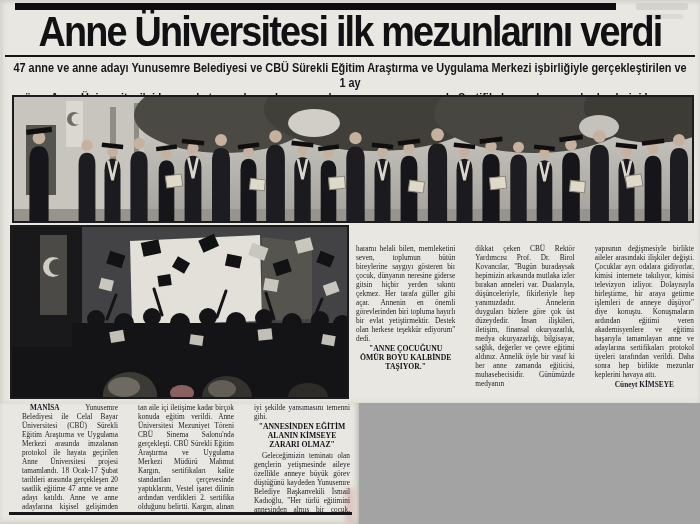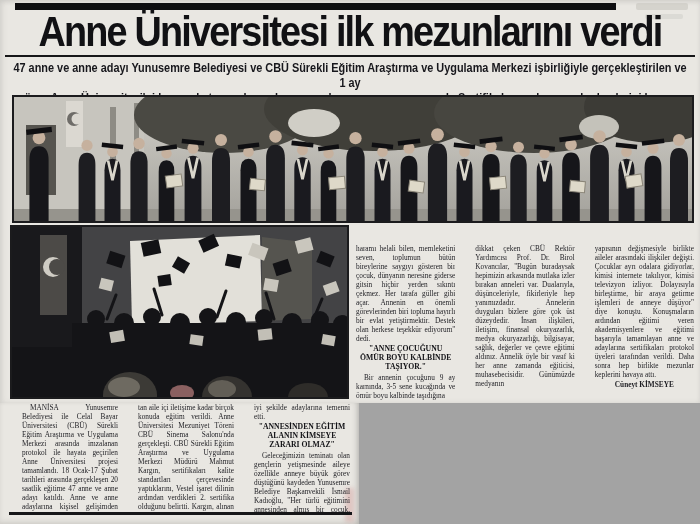--- a/index.html
+++ b/index.html
@@ -40,21 +40,21 @@
   .photo2 { left:10px; top:225px; width:339px; height:174px; background:#222226; }
   .cols { position:absolute; display:flex; gap:20px; }
   .cols .col { flex:1; overflow:hidden; }
   .cols p { margin:0; font-size:7.3px; line-height:9px; text-align:justify; color:#1d1d22; }
   .cols p.indent { text-indent:8px; }
   .colhead {
     text-align:center !important; font-weight:bold; font-size:7.7px !important;
     line-height:9.2px !important; margin:1px 0 !important; color:#121216 !important;
   }
   .byline { text-align:center !important; font-weight:bold; margin-top:1px !important; }
-  .dateline { font-weight:normal; }
+  .dateline { font-weight:bold; }
   .mid    { left:356px; top:244px; width:338px; height:157px; }
   .bottom { left:22px;  top:403px; width:328px; height:109px; }
 </style>
 </head>
 <body>
 
 <div class="page">
 
   <div class="paper paper-top"></div>
   <div class="paper paper-bottom"></div>
@@ -206,40 +206,39 @@
       <ellipse cx="210" cy="162" rx="14" ry="9" fill="#625e56"></ellipse>
       <ellipse cx="170" cy="166" rx="12" ry="8" fill="#8a6060"></ellipse>
       <ellipse cx="296" cy="170" rx="20" ry="14" fill="#2e2c29"></ellipse>
     </svg>
   </figure>
 
   <section class="cols mid">
     <div class="col">
       <p class="just">haramı helali bilen, memleketini seven, toplumun bütün bireylerine saygıyı gösteren bir çocuk, dünyanın neresine giderse gitsin hiçbir yerden sıkıntı çekmez. Her tarafa güller gibi açar. Annenin en önemli görevlerinden biri topluma hayırlı bir evlat yetiştirmektir. Destek olan herkese teşekkür ediyorum" dedi.</p>
       <p class="colhead">"ANNE ÇOCUĞUNU ÖMÜR BOYU KALBİNDE TAŞIYOR."</p>
-      <p class="just indent">Bir annenin çocuğunu 9 ay karnında, 3-5 sene kucağında ve ömür boyu kalbinde taşıdığına</p>
     </div>
     <div class="col">
       <p class="just">dikkat çeken CBÜ Rektör Yardımcısı Prof. Dr. Birol Kovancılar, "Bugün buradaysak hepimizin arkasında mutlaka izler bırakan anneleri var. Dualarıyla, düşünceleriyle, fikirleriyle hep yanımızdadır. Annelerin duyguları bizlere göre çok üst düzeydedir. İnsan ilişkileri, iletişim, finansal okuryazarlık, medya okuryazarlığı, bilgisayar, sağlık, değerler ve çevre eğitimi aldınız. Annelik öyle bir vasıf ki her anne zamanda eğiticisi, muhasebecisidir. Günümüzde medyanın</p>
     </div>
     <div class="col">
       <p class="just">yapısının değişmesiyle birlikte aileler arasındaki ilişkiler değişti. Çocuklar ayrı odalara gidiyorlar, kimisi internete takılıyor, kimisi televizyon izliyor. Dolayısıyla birleştirme, bir araya getirme işlemleri de anneye düşüyor" diye konuştu. Konuşmaların ardından eğitimi veren akademisyenlere ve eğitimi başarıyla tamamlayan anne ve adaylarına sertifikaları protokol üyeleri tarafından verildi. Daha sonra hep birlikte mezunlar keplerini havaya attı.</p>
       <p class="byline">Cüneyt KİMSEYE</p>
     </div>
   </section>
 
   <section class="cols bottom">
     <div class="col">
       <p class="just indent"><span class="dateline">MANİSA</span> <span>Yunusemre Belediyesi ile Celal Bayar Üniversitesi (CBÜ) Sürekli Eğitim Araştırma ve Uygulama Merkezi arasında imzalanan protokol ile hayata geçirilen Anne Üniversitesi projesi tamamlandı. 18 Ocak-17 Şubat tarihleri arasında gerçekleşen 20 saatlik eğitime 47 anne ve anne adayı katıldı. Anne ve anne adaylarına kişisel gelişimden sağlığa, finansal okuryazarlık-</span></p>
     </div>
     <div class="col">
       <p class="just">tan aile içi iletişime kadar birçok konuda eğitim verildi. Anne Üniversitesi Mezuniyet Töreni CBÜ Sinema Salonu'nda gerçekleşti. CBÜ Sürekli Eğitim Araştırma ve Uygulama Merkezi Müdürü Mahmut Kargın, sertifikaları kalite standartları çerçevesinde yaptıklarını, Vestel işaret dilinin ardından verdikleri 2. sertifika olduğunu belirtti. Kargın, alınan bu eğitimlerin aileye ve topluma en</p>
     </div>
     <div class="col">
-      <p class="just">iyi şekilde adaylarına temenni etti.</p>
+      <p class="just">iyi şekilde yansımasını temenni gibi.</p>
       <p class="colhead">"ANNESİNDEN EĞİTİM ALANIN KİMSEYE ZARARI OLMAZ"</p>
       <p class="just indent">Geleceğimizin teminatı olan gençlerin yetişmesinde aileye özellikle anneye büyük görev düştüğünü kaydeden Yunusemre Belediye Başkanvekili İsmail Kadıoğlu, "Her türlü eğitimini annesinden almış bir çocuk, doğruyu yanlışı bilen,</p>
     </div>
   </section>
 
   <div class="rule rule-bottom"></div>
 
 </div>
 
 </body></html>

